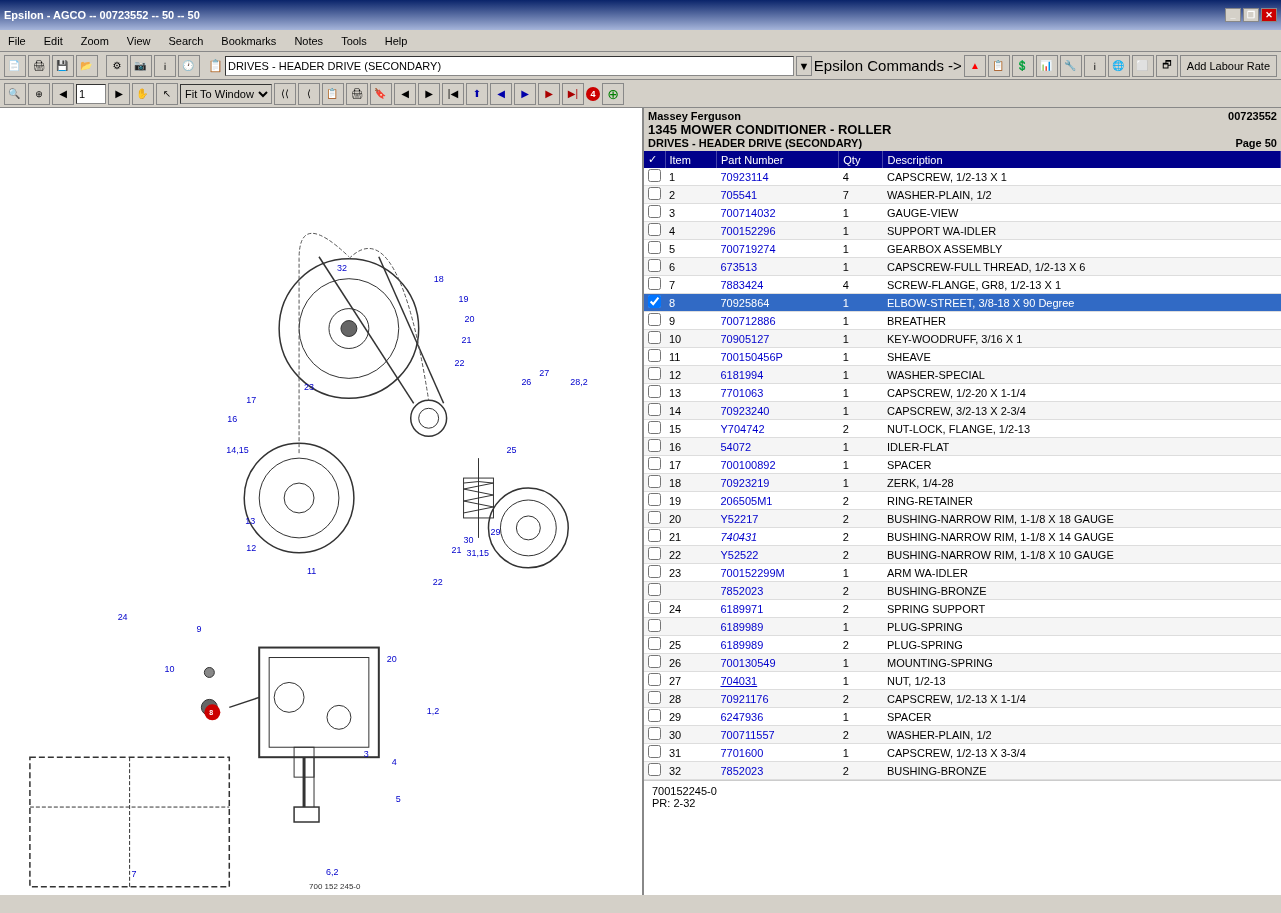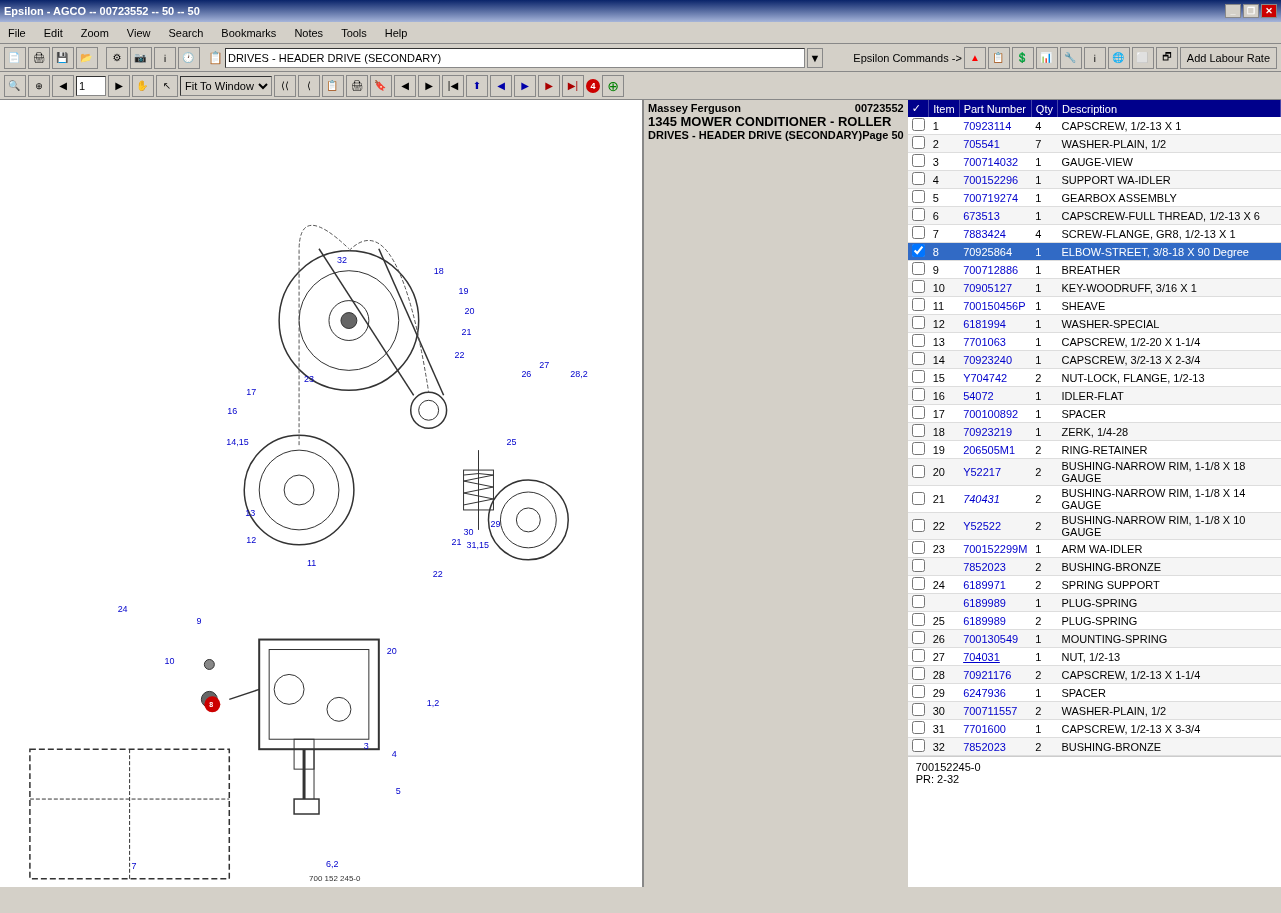--- a/index.html
+++ b/index.html
@@ -2,21 +2,21 @@
 <html><head>
   <meta charset="utf-8">
   <style>
     * { margin: 0; padding: 0; box-sizing: border-box; }
     body { font-family: 'Arial', sans-serif; font-size: 11px; background: #d4d0c8; width: 1281px; height: 913px; overflow: hidden; }
 
     
     .title-bar {
       background: linear-gradient(to bottom, #0a246a, #a6b5da);
       color: white;
-      height: 22px;
+      height: 30px;
       display: flex;
       align-items: center;
       justify-content: space-between;
       padding: 0 4px;
       font-size: 11px;
       font-weight: bold;
     }
     .title-bar-buttons { display: flex; gap: 2px; }
     .title-btn {
       width: 16px; height: 14px;
@@ -81,21 +81,21 @@
     }
     .doc-dropdown-arrow {
       width: 16px; height: 20px;
       background: #d4d0c8;
       border: 1px solid #888;
       display: flex; align-items: center; justify-content: center;
       cursor: pointer;
     }
     .epsilon-label {
       margin-left: auto;
-      font-size: 11px;
+      font-size: 15px;
     }
     .epsilon-btns { display: flex; gap: 2px; align-items: center; }
     .eps-btn {
       width: 22px; height: 22px;
       border: 1px solid #888;
       background: #d4d0c8;
       display: flex; align-items: center; justify-content: center;
       cursor: pointer;
       font-size: 10px;
     }
@@ -124,20 +124,21 @@
       border-right: 2px solid #888;
       position: relative;
       overflow: hidden;
     }
 
     
     .parts-panel {
       flex: 1;
       background: white;
       display: flex;
+      flex-direction: column;
     }
 
     
     .parts-header {
       background: #d4d0c8;
       padding: 2px 4px;
     }
     .parts-title-row {
       display: flex;
       justify-content: space-between;

